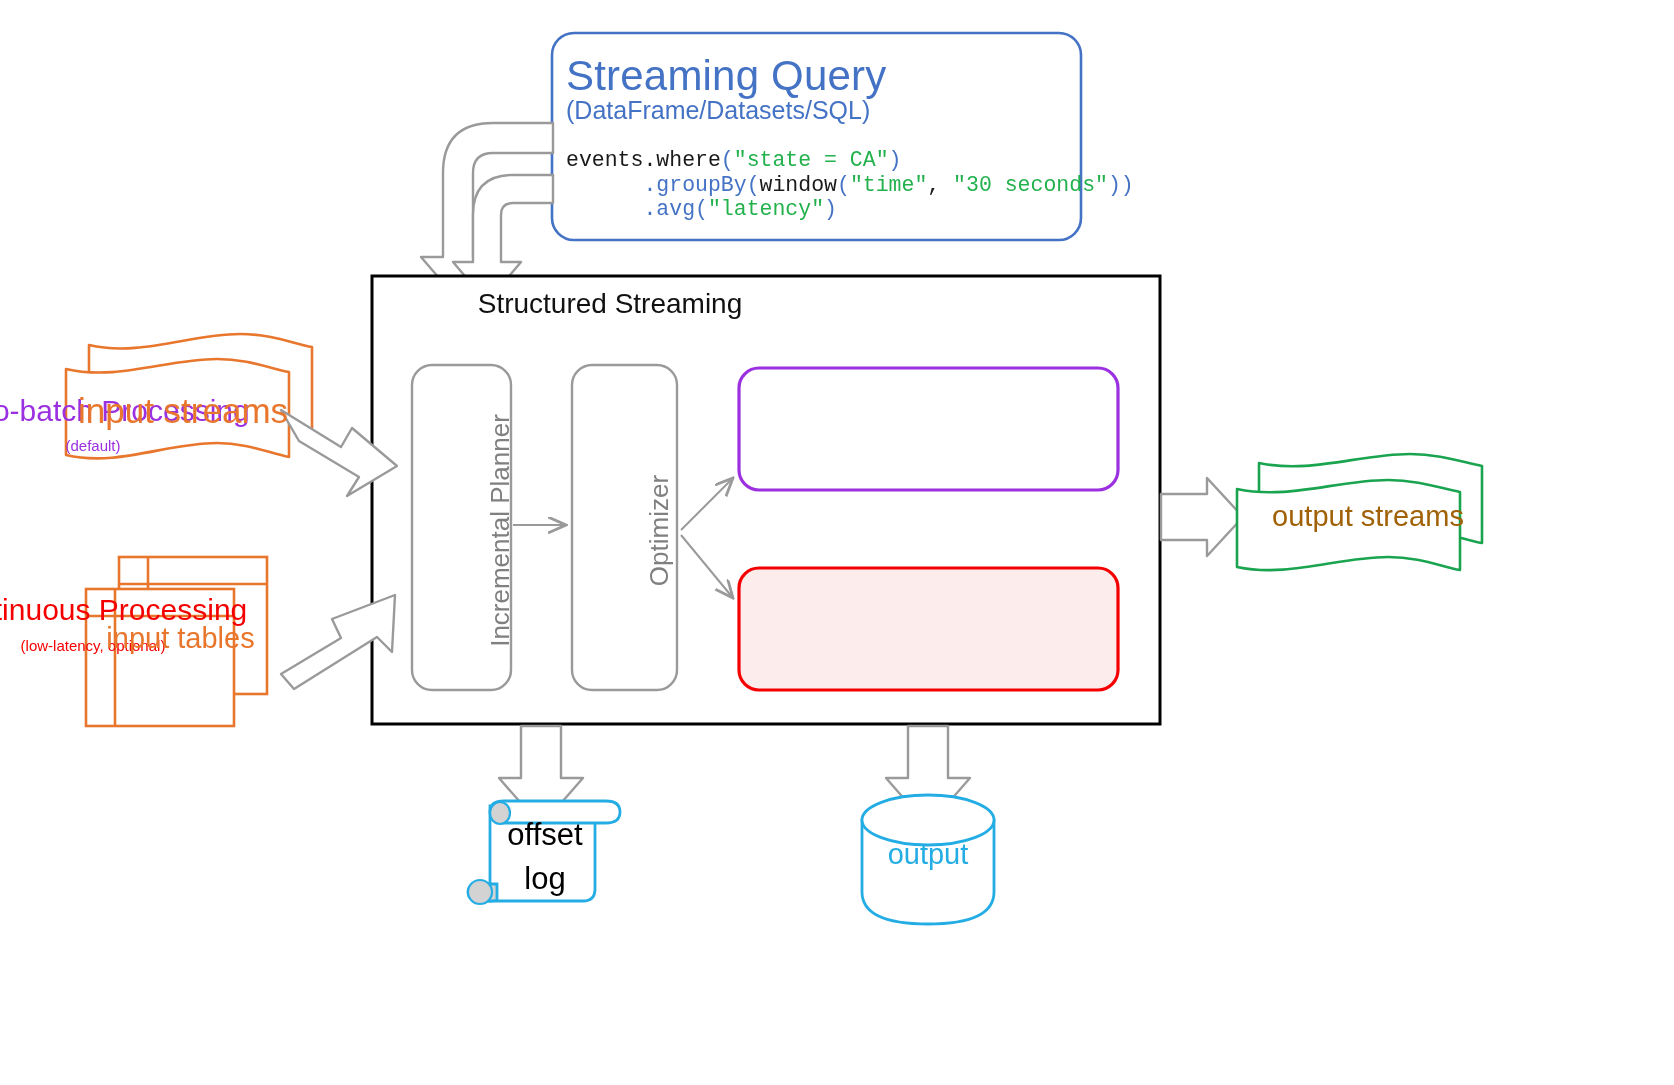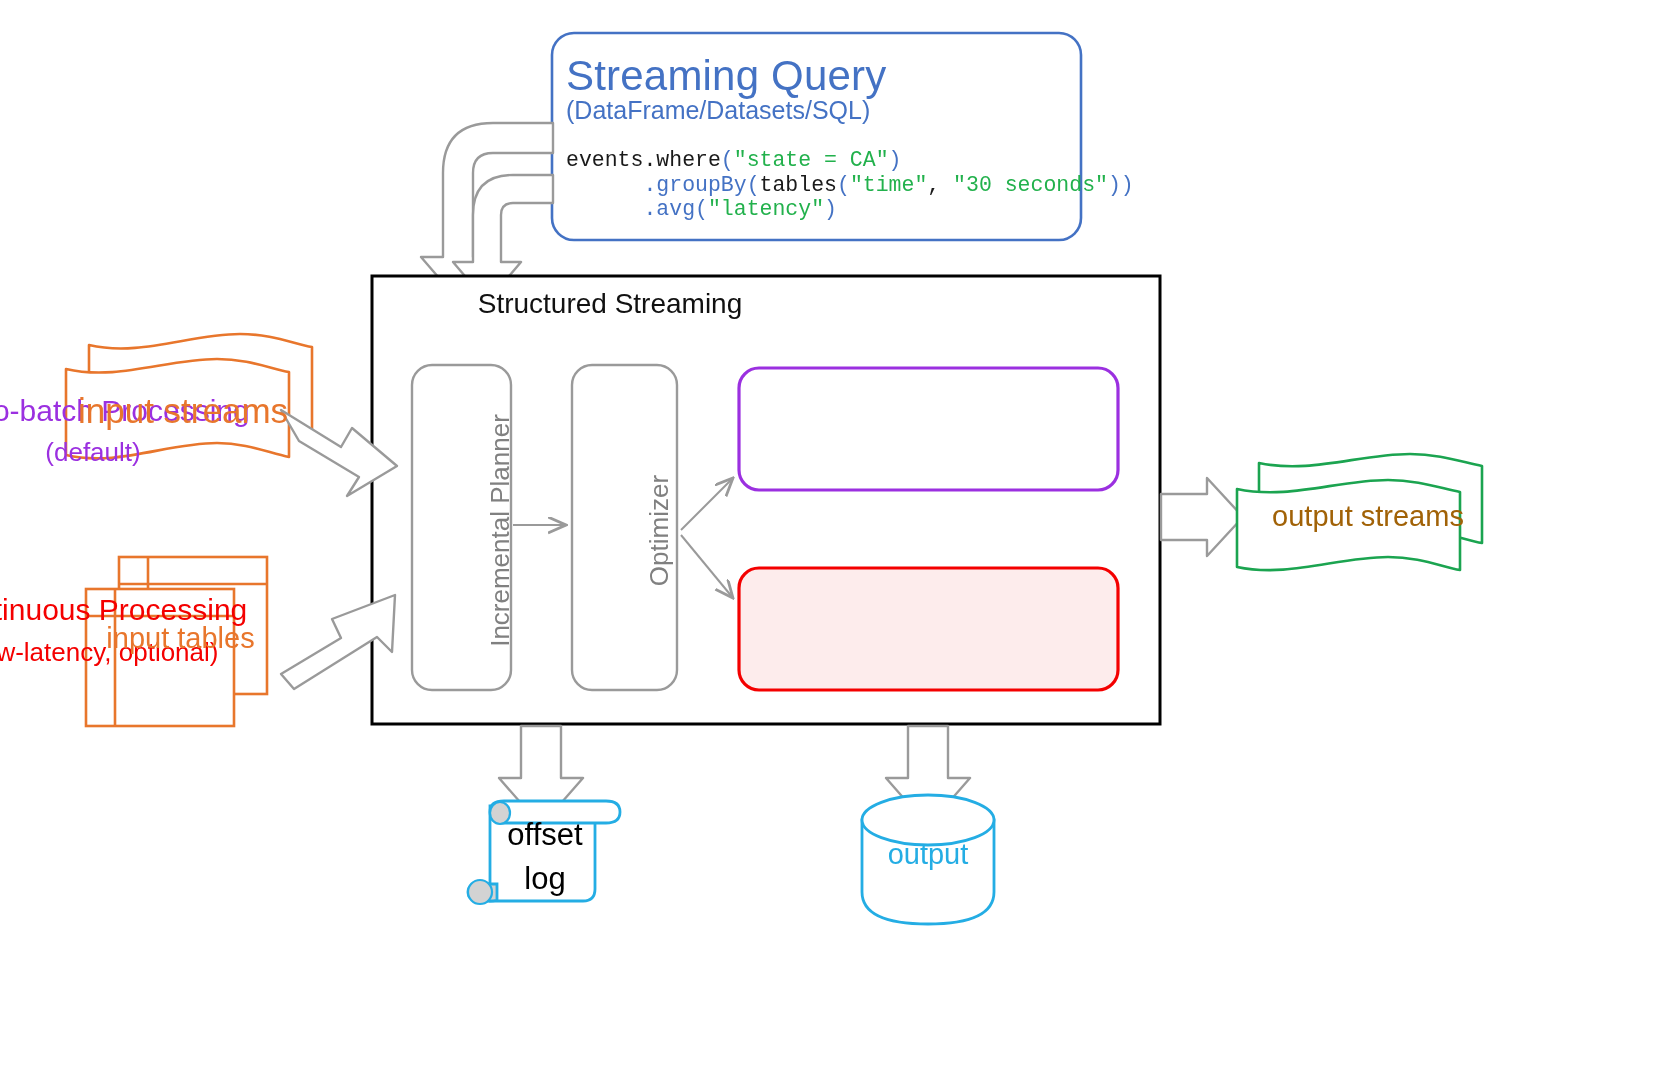--- a/index.html
+++ b/index.html
@@ -52,21 +52,21 @@
     position: absolute; color: #808080; font-size: 26px;
     transform-origin: 50% 50%;
     transform: rotate(-90deg);
     text-align: center;
   }
   #planner-label { left: 350px; top: 515px; width: 300px; }
   #optimizer-label { left: 509px; top: 515px; width: 300px; }
 
   
   .mode-title { font-size: 30px; }
-  .mode-sub { font-size: 26px; }
+  .mode-sub { font-size: 15px; }
   #mb-title { left: 0; top: 394px; width: 1674px; text-align: center; }
   #mb-title span { display: inline-block; transform: translateX(-744px); }
   #mb-sub { left: 0; top: 437px; width: 1674px; text-align: center; }
   #mb-sub span { display: inline-block; transform: translateX(-744px); }
   #cp-title { left: 0; top: 593px; width: 1674px; text-align: center; }
   #cp-title span { display: inline-block; transform: translateX(-744px); }
   #cp-sub { left: 0; top: 637px; width: 1674px; text-align: center; }
   #cp-sub span { display: inline-block; transform: translateX(-744px); }
   .purple { color: #9b30e0; }
   .red { color: #f40000; }
@@ -177,21 +177,21 @@
 
     <g fill="#ffffff" stroke="#24ade4" stroke-width="2.8">
       <path d="M862,820 L862,892 Q862,924 928,924 Q994,924 994,892 L994,820 Z" fill="#ffffff"></path>
       <ellipse cx="928" cy="820" rx="66" ry="25" fill="#ffffff"></ellipse>
     </g>
   </svg>
 
   <div class="lbl query-title">Streaming Query</div>
   <div class="lbl query-sub">(DataFrame/Datasets/SQL)</div>
   <div class="code" id="code-block"><span class="m">events</span><span class="m">.where</span><span class="p">(</span><span class="s">"state = CA"</span><span class="p">)</span>
-<span class="m">      </span><span class="p">.groupBy</span><span class="p">(</span><span class="m">tables</span><span class="p">(</span><span class="s">"time"</span><span class="m">, </span><span class="s">"30 seconds"</span><span class="p">))</span>
+<span class="m">      </span><span class="p">.groupBy</span><span class="p">(</span><span class="m">window</span><span class="p">(</span><span class="s">"time"</span><span class="m">, </span><span class="s">"30 seconds"</span><span class="p">))</span>
 <span class="m">      </span><span class="p">.avg</span><span class="p">(</span><span class="s">"latency"</span><span class="p">)</span></div>
 
   <div class="lbl ss-title"><span>Structured Streaming</span></div>
 
   <div class="vlabel" id="planner-label">Incremental Planner</div>
   <div class="vlabel" id="optimizer-label">Optimizer</div>
 
   <div class="lbl mode-title purple" id="mb-title"><span>Micro-batch Processing</span></div>
   <div class="lbl mode-sub purple" id="mb-sub"><span>(default)</span></div>
 

